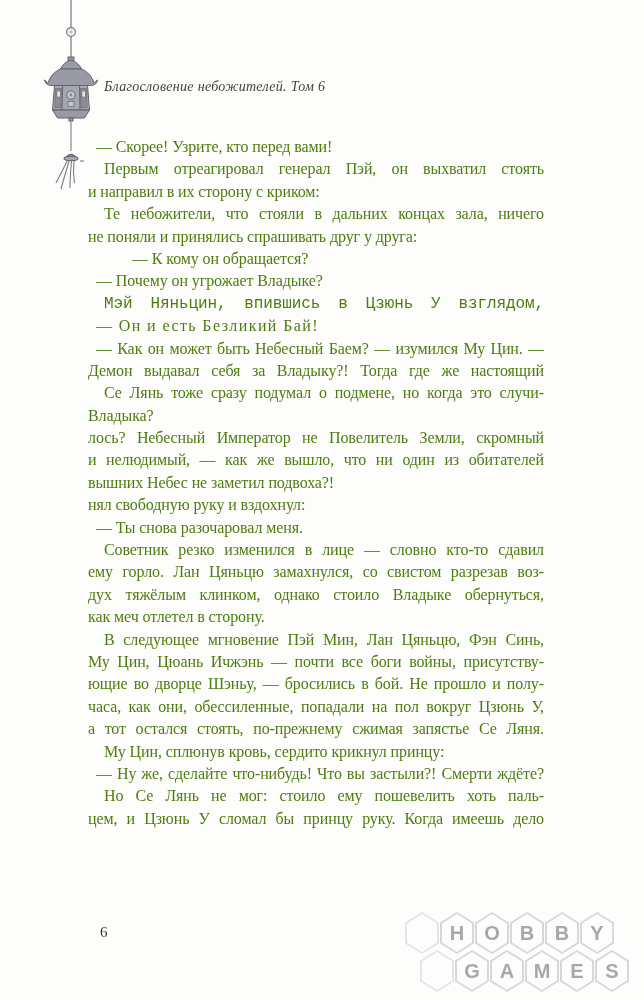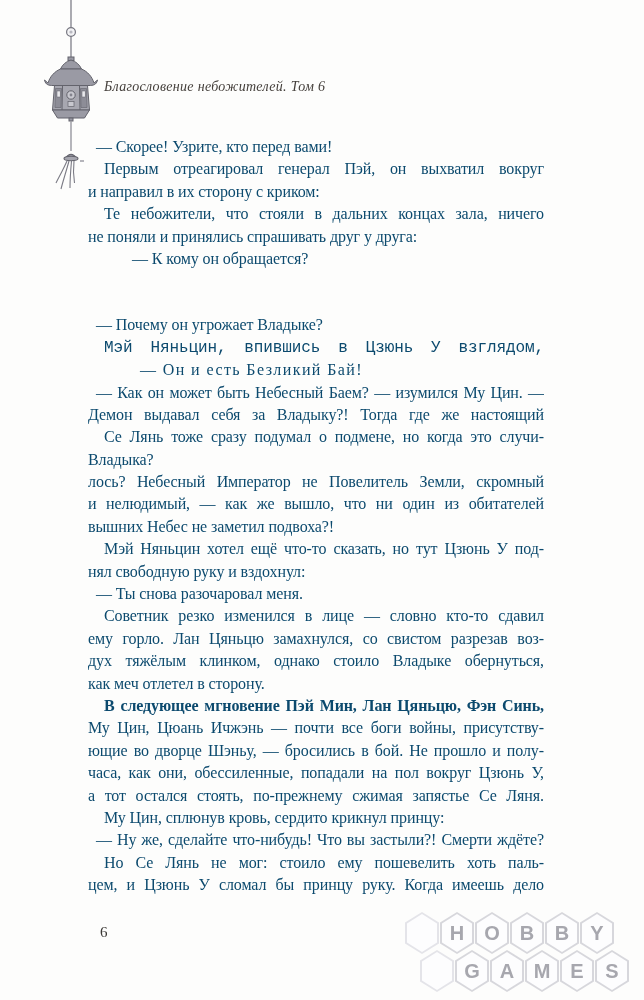--- a/index.html
+++ b/index.html
@@ -8,25 +8,25 @@
 
   .lantern-svg { position:absolute; left:40px; top:0; }
 
   .running-header {
     position:absolute; left:104px; top:79px;
     font-style:italic; font-size:14px; letter-spacing:0.3px; color:#45403c;
   }
 
   .text-block {
     position:absolute; left:88px; top:136px; width:456px;
-    font-size:16px; letter-spacing:-0.1px; color:#0c4a6e;
+    font-size:16px; letter-spacing:-0.1px; color:#4d7c0f;
   }
   .bline { height:22.4px; line-height:22.4px; overflow:hidden; }
   .bline.just { text-align:justify; text-align-last:justify; }
-  .bline.spaced { letter-spacing:1.4px;margin-left:44px; }
+  .bline.spaced { letter-spacing:1.4px; }
 
   .page-number { position:absolute; left:100px; top:924px; font-size:15px; color:#3a3734; }
 
   .watermark { position:absolute; left:400px; top:910px; width:240px; height:90px; }
   .hex { position:absolute; width:34px; height:42px; }
   .hex-bg { position:absolute; left:0; top:0; right:0; bottom:0; background:#d7d7dc;
     clip-path:polygon(50% 0,100% 25%,100% 75%,50% 100%,0 75%,0 25%); }
   .hex-bg::after { content:""; position:absolute; left:2px; top:2px; right:2px; bottom:2px;
     background:#fdfdfe; clip-path:polygon(50% 0,100% 25%,100% 75%,50% 100%,0 75%,0 25%); }
   .hex.empty .hex-bg { background:#e4e4e9; }
@@ -72,43 +72,42 @@
       <path d="M29 161 C 26 172 23 181 21 189"></path>
       <path d="M31.5 161 C 30.5 172 30 181 30 188"></path>
       <path d="M34 161 C 33 170 33.5 177 34.5 183"></path>
     </g>
   </svg>
 
   <div class="running-header">Благословение небожителей. Том 6</div>
 
   <div class="text-block" id="body-text">
       <div class="bline" style="text-indent: 8px;">— Скорее! Узрите, кто перед вами!</div>
-      <div class="bline just" style="text-indent: 16px;">Первым отреагировал генерал Пэй, он выхватил вокруг</div>
+      <div class="bline just" style="text-indent: 16px;">Первым отреагировал генерал Пэй, он выхватил стоять</div>
       <div class="bline">и направил в их сторону с криком:</div>
       <div class="bline just" style="text-indent: 16px;">Те небожители, что стояли в дальних концах зала, ничего</div>
       <div class="bline">не поняли и принялись спрашивать друг у друга:</div>
       <div class="bline" style="text-indent: 8px; margin-left: 36px;">— К кому он обращается?</div>
-      <div class="bline" style="text-indent: 8px; margin-top: 44px;">— Почему он угрожает Владыке?</div>
+      <div class="bline" style="text-indent: 8px;">— Почему он угрожает Владыке?</div>
       <div class="bline just" style="text-indent: 16px; font-family: Liberation Mono, monospace;">Мэй Няньцин, впившись в Цзюнь У взглядом, провозгласил:</div>
       <div class="bline spaced" style="text-indent: 8px;">— Он и есть Безликий Бай!</div>
       <div class="bline just" style="text-indent: 8px;">— Как он может быть Небесный Баем? — изумился Му Цин. —</div>
       <div class="bline just">Демон выдавал себя за Владыку?! Тогда где же настоящий</div>
       <div class="bline just" style="text-indent: 16px;">Се Лянь тоже сразу подумал о подмене, но когда это случи-</div>
       <div class="bline">Владыка?</div>
       <div class="bline just">лось? Небесный Император не Повелитель Земли, скромный</div>
       <div class="bline just">и нелюдимый, — как же вышло, что ни один из обитателей</div>
       <div class="bline">вышних Небес не заметил подвоха?!</div>
-      <div class="bline just" style="text-indent: 16px;">Мэй Няньцин хотел ещё что-то сказать, но тут Цзюнь У под-</div>
       <div class="bline">нял свободную руку и вздохнул:</div>
       <div class="bline" style="text-indent: 8px;">— Ты снова разочаровал меня.</div>
       <div class="bline just" style="text-indent: 16px;">Советник резко изменился в лице — словно кто-то сдавил</div>
       <div class="bline just">ему горло. Лан Цяньцю замахнулся, со свистом разрезав воз-</div>
       <div class="bline just">дух тяжёлым клинком, однако стоило Владыке обернуться,</div>
       <div class="bline">как меч отлетел в сторону.</div>
-      <div class="bline just" style="text-indent: 16px; font-weight: bold;">В следующее мгновение Пэй Мин, Лан Цяньцю, Фэн Синь,</div>
+      <div class="bline just" style="text-indent: 16px;">В следующее мгновение Пэй Мин, Лан Цяньцю, Фэн Синь,</div>
       <div class="bline just">Му Цин, Цюань Ичжэнь — почти все боги войны, присутству-</div>
       <div class="bline just">ющие во дворце Шэньу, — бросились в бой. Не прошло и полу-</div>
       <div class="bline just">часа, как они, обессиленные, попадали на пол вокруг Цзюнь У,</div>
       <div class="bline just">а тот остался стоять, по-прежнему сжимая запястье Се Ляня.</div>
       <div class="bline" style="text-indent: 16px;">Му Цин, сплюнув кровь, сердито крикнул принцу:</div>
       <div class="bline just" style="text-indent: 8px;">— Ну же, сделайте что-нибудь! Что вы застыли?! Смерти ждёте?</div>
       <div class="bline just" style="text-indent: 16px;">Но Се Лянь не мог: стоило ему пошевелить хоть паль-</div>
       <div class="bline just">цем, и Цзюнь У сломал бы принцу руку. Когда имеешь дело</div>
     </div>
 

